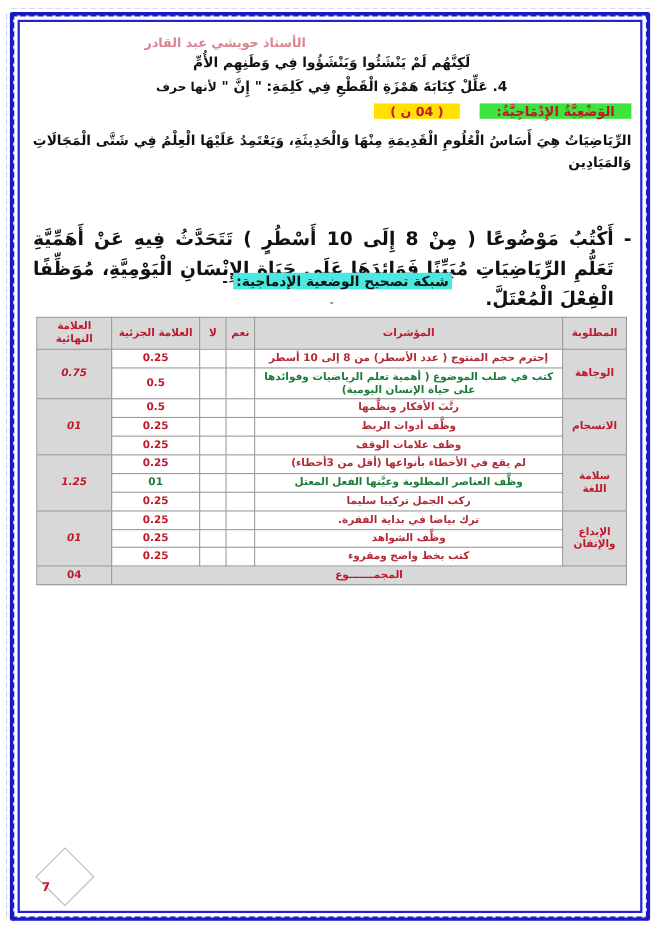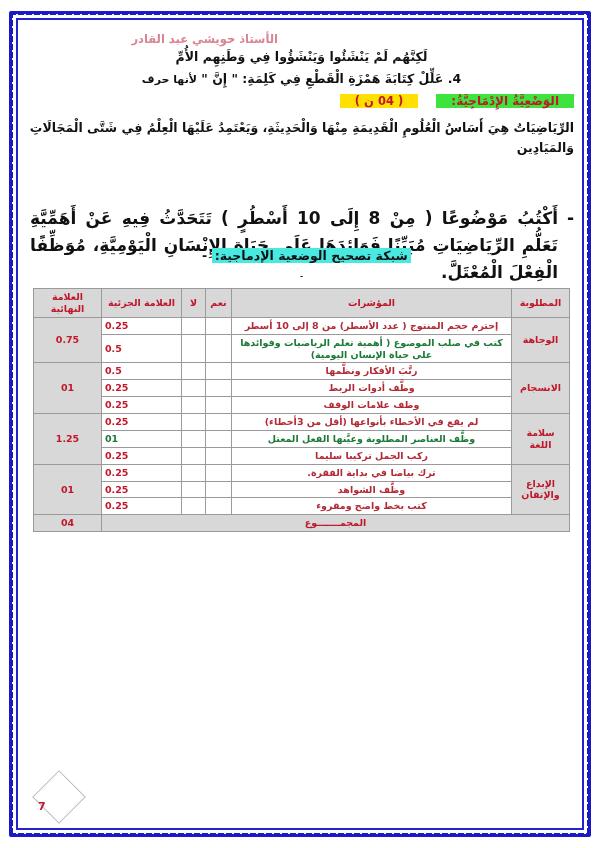--- a/index.html
+++ b/index.html
@@ -238,28 +238,29 @@
     text-align: center;
   }
   td.indic {
     color: #b22a36;
     text-align: center;
   }
   td.indic.green { color: #1c7a37; }
   td.yesno { background: #ffffff; }
   td.partial {
     color: #c0172b;
-    text-align: left;
+    text-align: center;
   }
   td.partial.green { color: #1c7a37; }
   td.final {
     background: #d8d8d8;
     color: #c0172b;
     text-align: center;
     font-size: 10.5px;
+    font-style: italic;
   }
   td.total-label {
     background: #d8d8d8;
     color: #c0172b;
     text-align: center;
     letter-spacing: 2px;
     font-size: 10px;
   }
   td.total-value {
     background: #d8d8d8;

